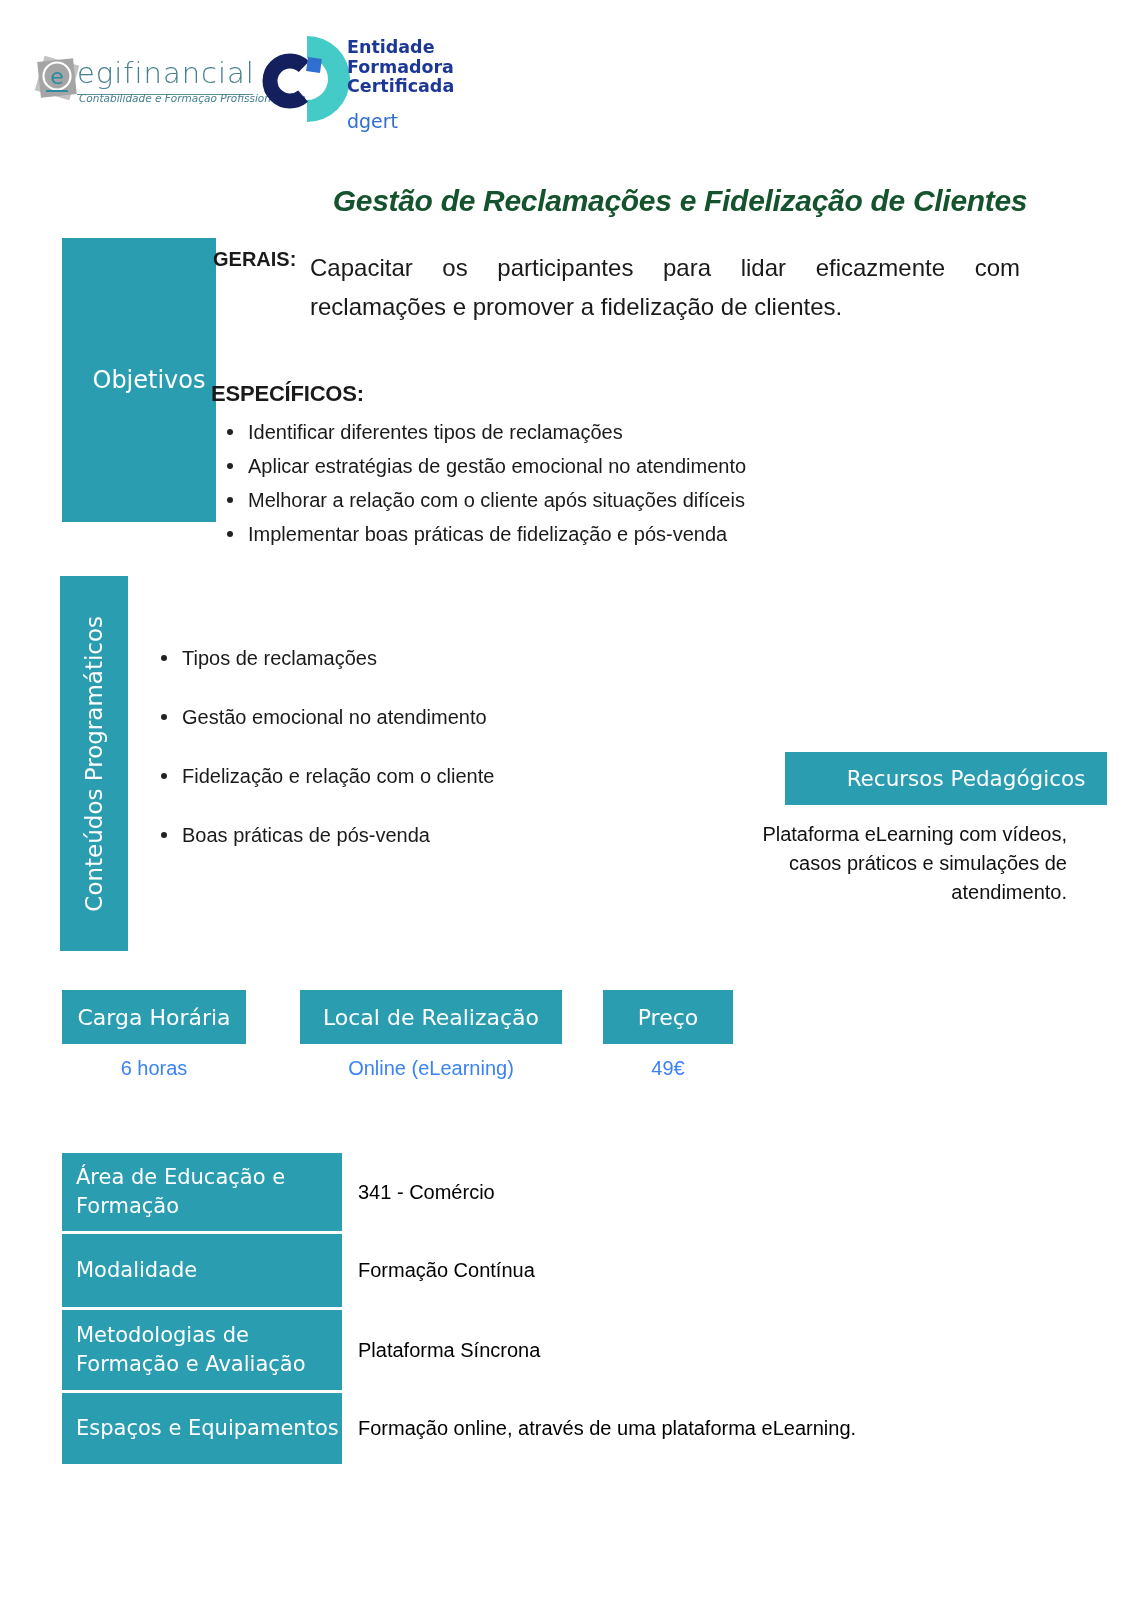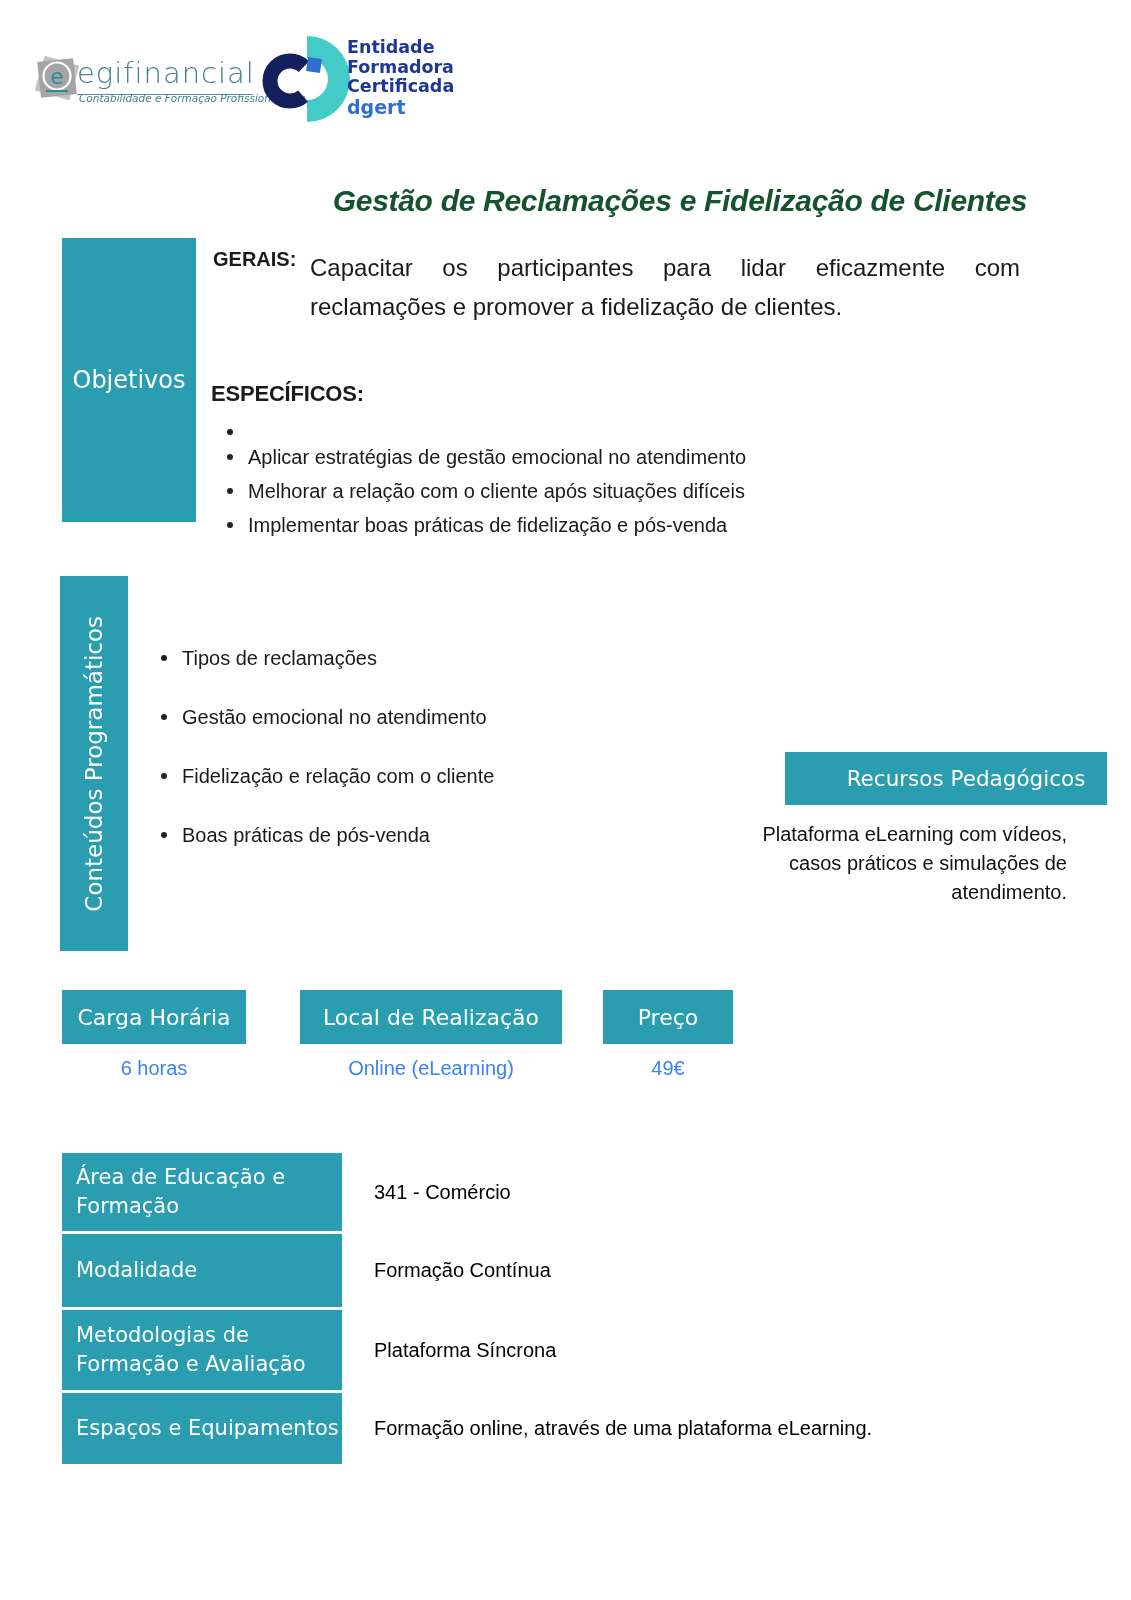--- a/index.html
+++ b/index.html
@@ -17,31 +17,31 @@
   }
   .tagline {
     position:absolute; left:45px; top:44px; font-size:10.5px; font-style:italic;
     color:#44808F; white-space:nowrap; font-family:"DejaVu Sans", sans-serif;
   }
   .badge-group { position:absolute; left:262px; top:33px; }
   .badge-text {
     position:absolute; left:85px; top:5px; font-family:"DejaVu Sans", sans-serif;
     font-weight:800; font-size:17.5px; line-height:19.5px; color:#1D3796; white-space:nowrap;
   }
-  .badge-text .dgert { color:#2F6FD0; font-weight:700; font-size:19px; margin-top:1px; }
+  .badge-text .dgert { color:#2F6FD0; font-weight:400; font-size:19px; margin-top:15px; }
   
   .title {
     position:absolute; left:270px; top:164px; width:820px; text-align:center;
     font-size:30px; font-weight:bold; font-style:italic; color:#14532d; letter-spacing:-0.3px;
   }
   
   .teal { background:#2B9DB1; color:#fff; font-family:"DejaVu Sans", sans-serif; }
   .objetivos-box {
     position:absolute; left:62px; top:238px; width:134px; height:284px;
-    display:flex; align-items:center; justify-content:center; font-size:24px;
+    display:flex; align-items:center; justify-content:center; font-size:24px;padding-left:20px;
   }
   .conteudos-box {
     position:absolute; left:60px; top:576px; width:68px; height:375px;
     display:flex; align-items:center; justify-content:center; font-size:23px;
   }
   .vlabel { writing-mode:vertical-rl; transform:rotate(180deg); white-space:nowrap; }
   .recursos-box {
     position:absolute; left:785px; top:752px; width:282px; height:53px;
     display:flex; align-items:center; justify-content:center; font-size:21.5px;padding-left:40px;
   }
@@ -69,21 +69,21 @@
   .ig2 { left:300px; width:262px; }
   .ig3 { left:603px; width:130px; }
   
   .details { position:absolute; left:62px; top:1153px; width:1005px; }
   .details-row { display:flex; margin-bottom:3px; align-items:center;gap:16px; }
   .details-label {
     width:280px; flex:none; align-self:stretch; display:flex; align-items:center;
     padding-left:14px; box-sizing:border-box; font-size:21px; line-height:29px;
   }
   .details-row.narrow .details-label span { max-width:140px; display:inline-block; }
-  .details-value { margin-left:16px; font-size:20px; color:#000; }
+  .details-value { font-size:20px; color:#000; }
   .h78{height:78px;} .h73{height:73px;} .h75{height:75px;} .h80{height:80px;} .h71{height:71px;}
 </style>
 </head>
 <body>
 
 <div class="page">
 
   <div class="logo-group">
     <svg class="logo-icon" width="46" height="58" viewBox="0 0 46 58">
       <rect x="5" y="10" width="36" height="36" fill="#c2c2c2" transform="rotate(16 23 28)"></rect>
@@ -117,20 +117,21 @@
     <span>Objetivos</span>
   </div>
   <div class="gerais">
     <div class="gerais-label">GERAIS:</div>
     <div class="gerais-text">Capacitar os participantes para lidar eficazmente com reclamações e promover a fidelização de clientes.</div>
   </div>
   <div class="especificos-h">ESPECÍFICOS:</div>
   <ul class="blist esp-list">
     <li>
         <span class="dot"></span>
+        <span>Identificar diferentes tipos de reclamações</span>
       </li>
     <li>
         <span class="dot"></span>
         <span>Aplicar estratégias de gestão emocional no atendimento</span>
       </li>
     <li>
         <span class="dot"></span>
         <span>Melhorar a relação com o cliente após situações difíceis</span>
       </li>
     <li>

